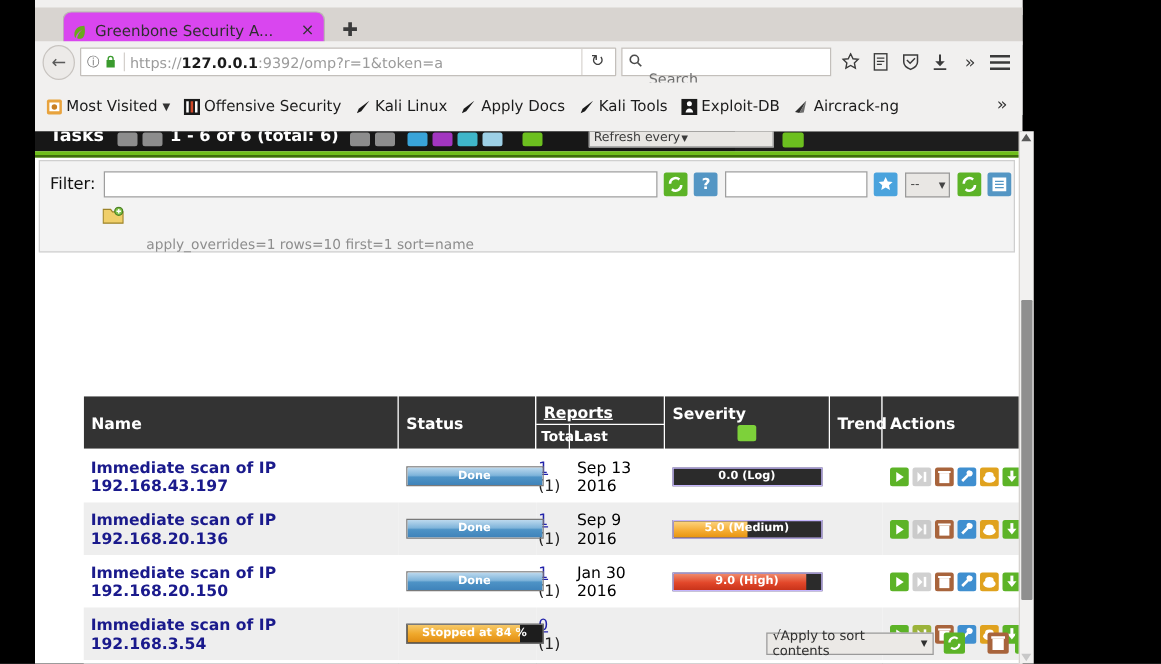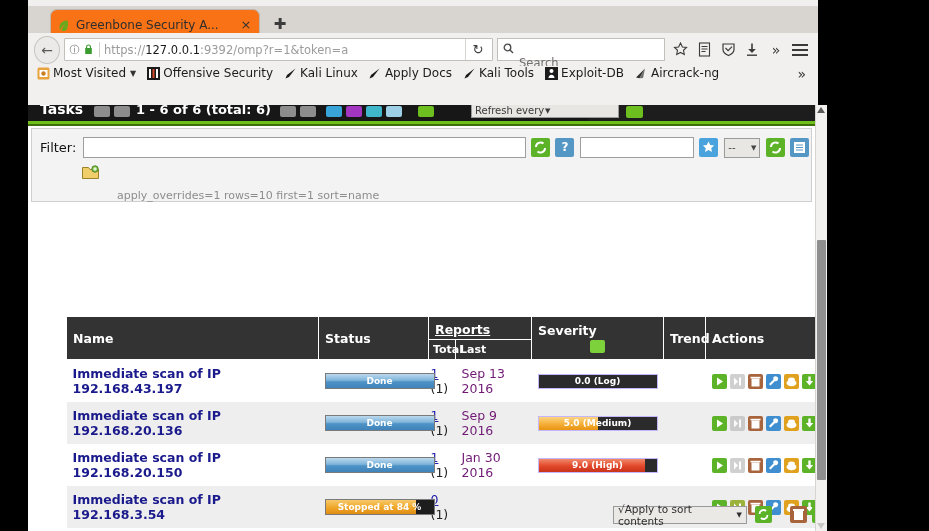--- a/index.html
+++ b/index.html
@@ -15,21 +15,21 @@
   .browser{position:absolute;left:28px;top:0;width:790px;height:110px;background:#f1f0ef;}
   .winbar{position:absolute;left:28px;top:0;width:790px;height:12px;background:#dedad6;}
   .dots{position:absolute;right:8px;top:-6px;width:100px;height:16px;}
   .dot{position:absolute;top:0;width:13px;height:13px;border-radius:50%;background:#b9b5b1;}
   .dot.d1{left:48px;} .dot.d2{left:68px;} .dot.d3{left:88px;}
 
   
   .tabstrip{position:absolute;left:0;top:6px;width:790px;height:30px;background:#d8d4d0;}
   .tab{
     position:absolute;left:22px;top:3px;height:27px;width:210px;
-    background:#f97316;border:1px solid #bbb7b3;border-bottom:none;
+    background:#d946ef;border:1px solid #bbb7b3;border-bottom:none;
     border-radius:7px 7px 0 0;box-sizing:border-box;
     display:flex;align-items:center;padding:15px 6px;
   }
   .tab .favicon{
     width:13px;height:13px;margin-right:6px;flex:none;position:relative;
   }
   .tab .favicon svg{display:block;}
   .tab .tab-title{
     font-size:12px;color:#2e2e2e;white-space:nowrap;overflow:hidden;flex:1;
   }
@@ -52,37 +52,37 @@
   }
   .urlbox{
     flex:1;height:23px;margin:0 4px;background:#fff;border:1px solid #c3bfbb;
     display:flex;align-items:center;padding:0 2px;box-sizing:border-box;border-radius:1px;
   }
   .ident{width:15px;height:15px;flex:none;display:flex;align-items:center;justify-content:center;
          font-size:10px;color:#6d6d6d;}
   .lock{width:13px;height:13px;flex:none;display:flex;align-items:center;justify-content:center;}
   .urlsep{width:1px;height:15px;background:#d4d0cc;margin:0 4px;flex:none;}
   .urltext{flex:1;font-size:11.5px;color:#9b9b9b;white-space:nowrap;overflow:hidden;}
-  .urltext b{color:#1b1b1b;font-weight:400;}
+  .urltext b{color:#1b1b1b;font-weight:700;}
   .reload{width:24px;height:21px;flex:none;border-left:1px solid #d9d5d1;
           display:flex;align-items:center;justify-content:center;color:#3f3f3f;font-size:13px;cursor:pointer;}
   .searchbox{
     width:168px;height:23px;background:#fff;border:1px solid #c3bfbb;
     display:flex;align-items:center;padding:0 5px;box-sizing:border-box;flex:none;margin-right:3px;
   }
   .searchbox .mag{margin-right:5px;flex:none;}
   .searchbox .sph{font-size:11.5px;color:#6f6f6f;margin-top:27px;}
   .navicon{width:24px;height:24px;flex:none;display:flex;align-items:center;justify-content:center;cursor:pointer;}
   .chev{font-size:14px;color:#3a3a3a;}
   .hamb{display:flex;flex-direction:column;justify-content:center;gap:3px;width:16px;}
   .hamb i{display:block;height:2px;background:#3a3a3a;}
 
   
   .bmbar{position:absolute;left:0;top:66px;width:790px;height:26px;background:#f1f0ef;
-         display:flex;align-items:flex-start;padding:0 8px;box-sizing:border-box;}
+         display:flex;align-items:flex-end;padding:0 8px;box-sizing:border-box;}
   .bm{display:flex;align-items:center;margin-right:10px;font-size:12px;color:#1c1c1c;cursor:pointer;white-space:nowrap;}
   .bm .bi{width:14px;height:14px;margin-right:3px;flex:none;display:flex;align-items:center;justify-content:center;}
   .bm .caret{margin-left:4px;font-size:8px;color:#333;}
   .bmmore{margin-left:auto;font-size:14px;color:#333;cursor:pointer;padding-right:4px;}
 
   
   .page{position:absolute;left:28px;top:105px;width:790px;height:426px;background:#fff;overflow:hidden;}
 
   .gsa-topbar{position:absolute;left:0;top:0;width:790px;height:16px;background:#1d1d1d;overflow:hidden;}
   .gsa-topbar .tt{position:absolute;left:12px;top:-4px;font-size:14px;font-weight:bold;color:#fff;}
@@ -119,21 +119,21 @@
   .tbl{position:absolute;left:38px;top:211px;width:770px;border-collapse:collapse;table-layout:fixed;}
   .tbl th{background:#333333;color:#fff;font-size:12.5px;font-weight:bold;text-align:left;
           padding:5px 6px;border:1px solid #ffffff;vertical-align:middle;}
   .tbl td{border:none;padding:6px 6px;vertical-align:middle;font-size:12.5px;}
   .tbl tr.r-odd td{background:#ffffff;}
   .tbl tr.r-even td{background:#eeeeee;}
   .tbl td.c-name{color:#2222aa;}
   .namelink{color:#1a1a8c;font-weight:bold;cursor:pointer;line-height:15px;}
   .numlink{color:#2222aa;text-decoration:underline;cursor:pointer;}
   .paren{color:#222;}
-  .datelink{color:#701a75;cursor:pointer;line-height:15px;}
+  .datelink{color:#000000;cursor:pointer;line-height:15px;}
 
   
   .statuswrap{width:110px;height:16px;position:relative;}
   .statusbar{position:relative;width:110px;height:16px;border:1px solid #7a7a7a;box-sizing:border-box;overflow:hidden;}
   .statusbar .fill{position:absolute;left:0;top:0;height:100%;}
   .statusbar .label{position:absolute;left:0;top:0;width:100%;height:100%;
       display:flex;align-items:center;justify-content:center;font-size:9px;font-weight:bold;color:#fff;}
   .done-fill{width:100%;background:linear-gradient(#bcd9ee,#7fb4da 45%,#4e93c6 55%,#3f83ba);}
   .stop-fill{background:linear-gradient(#f6c96a,#f0a92c 50%,#e08c12);}
   .stopbg{background:#1d1d1d;}

